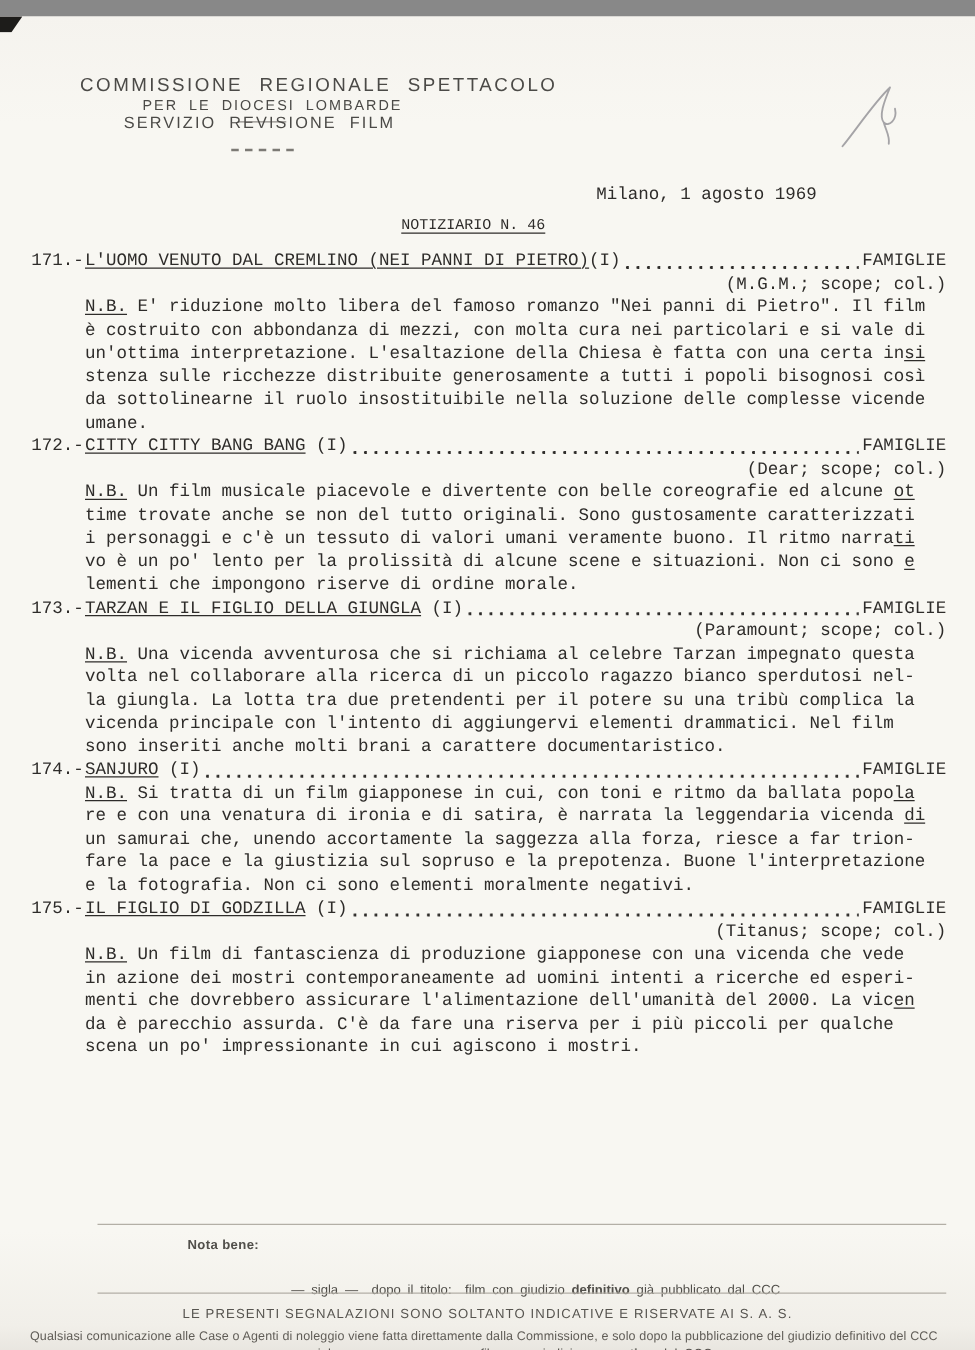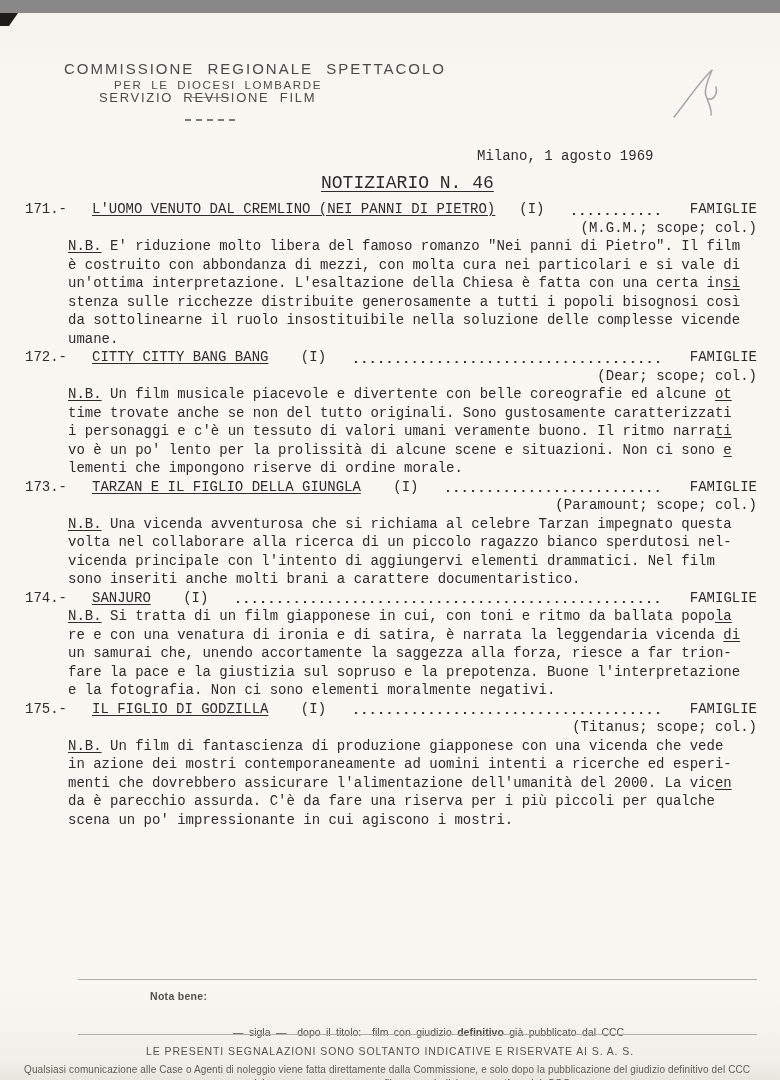--- a/index.html
+++ b/index.html
@@ -23,26 +23,26 @@
   .org1{position:absolute;top:47px;left:64px;
     font-family:"Liberation Sans",sans-serif;font-size:15px;letter-spacing:2px;word-spacing:7px;color:#4b4a47;}
   .org2{position:absolute;top:66px;left:114px;
     font-family:"Liberation Sans",sans-serif;font-size:11.5px;letter-spacing:1.6px;word-spacing:4px;color:#4b4a47;}
   .rule-small{position:absolute;top:84px;left:191px;width:38px;border-top:1.5px solid #8d8b86;}
   .org3{position:absolute;top:77px;left:99px;
     font-family:"Liberation Sans",sans-serif;font-size:13px;letter-spacing:1.7px;word-spacing:5px;color:#4b4a47;}
   .rule-dashed{position:absolute;top:106px;left:185px;width:50px;border-top:2px dashed #7c7a75;}
   .hand-mark{position:absolute;top:52px;left:668px;}
   .dateline{position:absolute;top:135px;left:477px;font-size:14px;}
-  .doc-title{position:absolute;top:160px;left:321px;font-size:18px;
+  .doc-title{position:absolute;top:160px;left:321px;font-size:12px;
     text-decoration:underline;text-underline-offset:3px;text-decoration-thickness:1.2px;}
   
   .entries{position:absolute;top:187px;left:25px;width:732px;font-size:14px;line-height:18.5px;}
   .entry{position:relative;}
-  .title-line{display:flex;align-items:baseline;white-space:pre;gap:24px;}
+  .title-line{display:flex;align-items:baseline;white-space:pre;}
   .num{flex:none;width:43px;}
   .film-title{text-decoration:underline;text-underline-offset:2px;text-decoration-thickness:1.1px;white-space:pre;}
   .country{white-space:pre;}
   .leader{flex:1;align-self:flex-end;height:4px;margin:0 3px 3px 4px;
     background-image:radial-gradient(circle at 2px 2px,#2e2c2a 1.05px,rgba(0,0,0,0) 1.4px);
     background-size:8.4px 4px;background-repeat:repeat-x;}
   .rating{flex:none;}
   .prod-line{padding-left:43px;white-space:pre;text-align:right;}
   .bline{padding-left:43px;white-space:pre;height:18.5px;}
   .u{text-decoration:underline;text-underline-offset:2px;text-decoration-thickness:1.1px;}
@@ -123,20 +123,21 @@
       <span class="num">173.-</span>
       <span class="film-title">TARZAN E IL FIGLIO DELLA GIUNGLA</span>
       <span class="country"> (I)</span>
       <span class="leader"></span>
       <span class="rating">FAMIGLIE</span>
     </div>
     <div class="prod-line">(Paramount; scope; col.)</div>
     <div class="body">
           <div class="bline"><span class="u">N.B.</span><span> Una vicenda avventurosa che si richiama al celebre Tarzan impegnato questa</span></div>
           <div class="bline"><span>volta nel collaborare alla ricerca di un piccolo ragazzo bianco sperdutosi nel-</span></div>
+          <div class="bline"><span>la giungla. La lotta tra due pretendenti per il potere su una tribù complica la</span></div>
           <div class="bline"><span>vicenda principale con l'intento di aggiungervi elementi drammatici. Nel film</span></div>
           <div class="bline"><span>sono inseriti anche molti brani a carattere documentaristico.</span></div>
         </div>
   </section>
 
   <section class="entry">
     <div class="title-line">
       <span class="num">174.-</span>
       <span class="film-title">SANJURO</span>
       <span class="country"> (I)</span>

